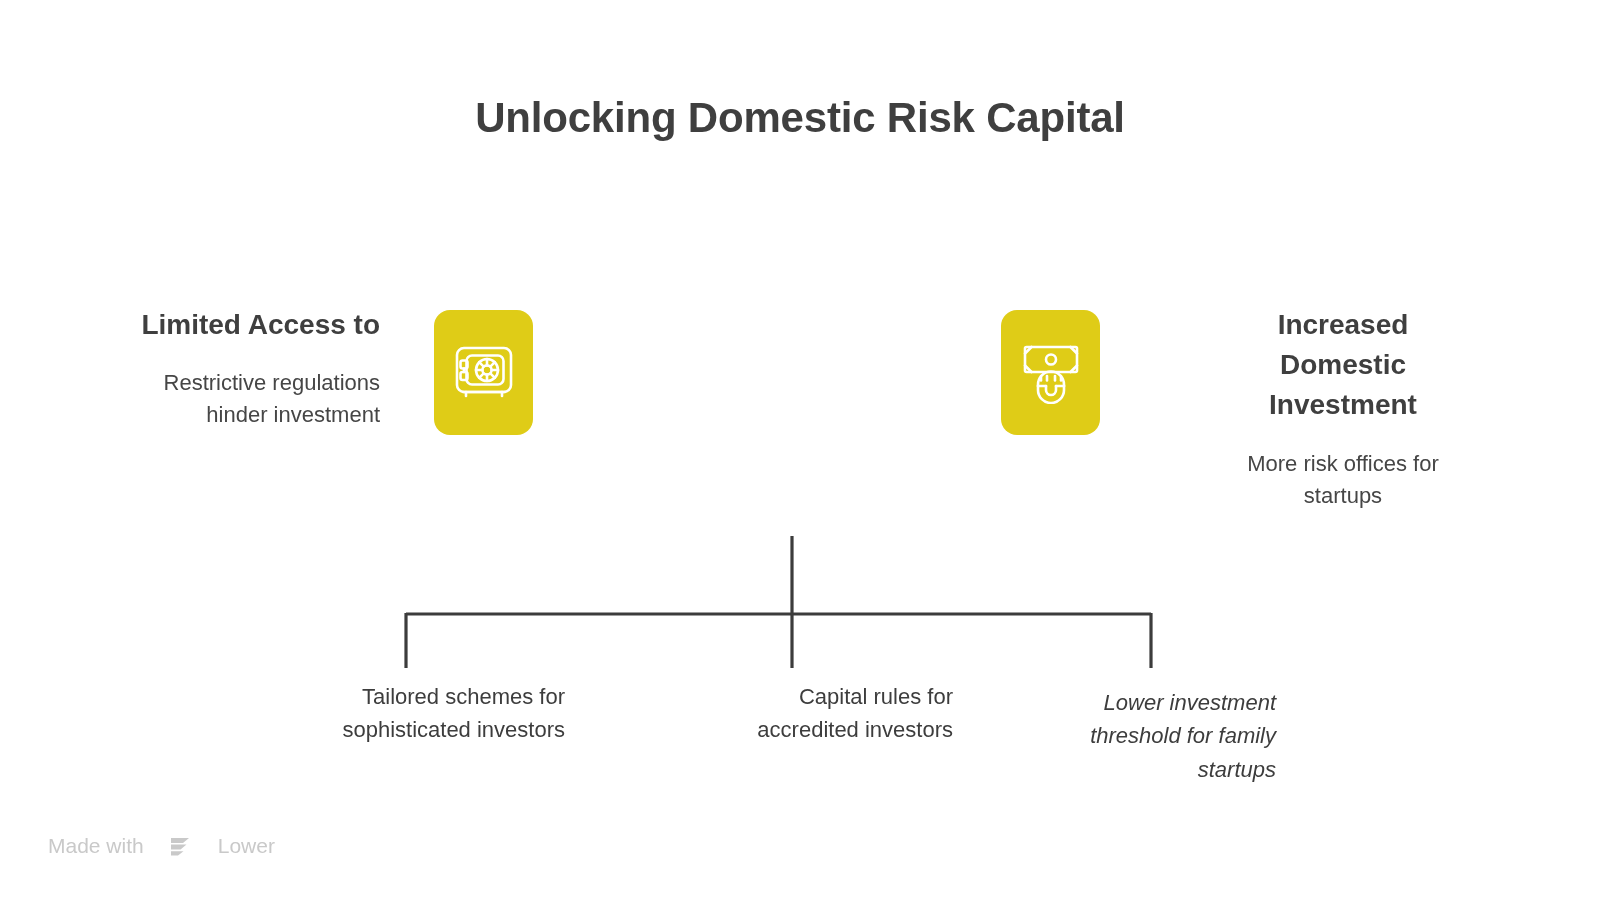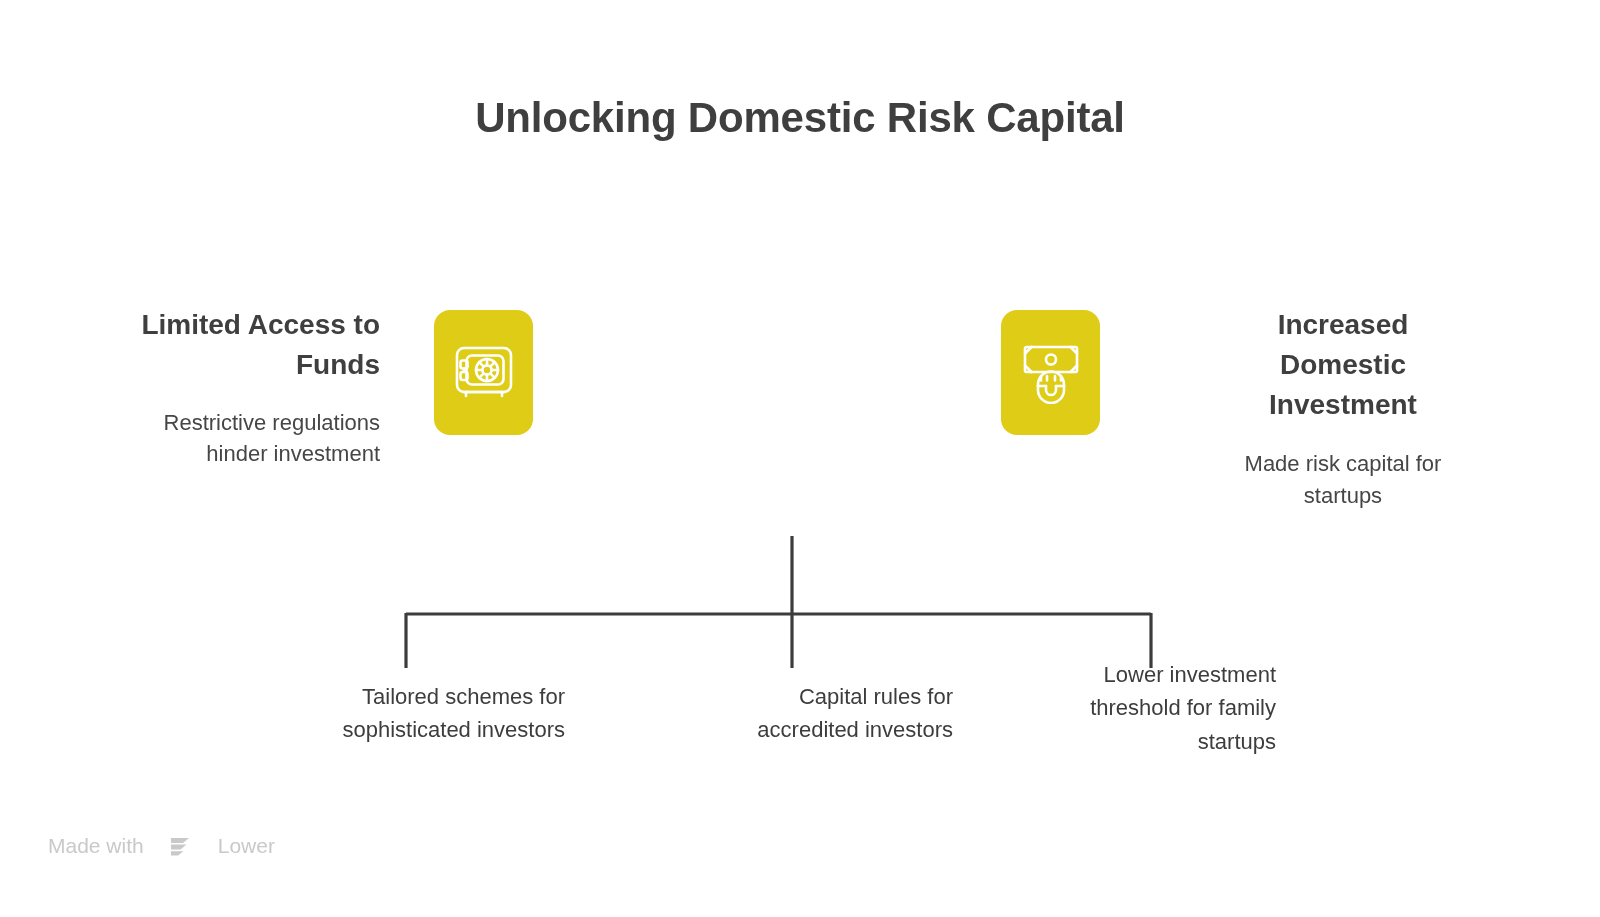--- a/index.html
+++ b/index.html
@@ -112,21 +112,21 @@
   
   .leaf {
     position: absolute;
     text-align: right;
     font-size: 22px;
     color: #3d3d3d;
     line-height: 1.52;
   }
   .leaf.l1 { left: 250px; top: 680px; width: 315px; }
   .leaf.l2 { left: 648px; top: 680px; width: 305px; }
-  .leaf.l3 { left: 1028px; top: 658px; width: 248px; }
+  .leaf.l3 { left: 1028px; top: 686px; width: 248px; font-style: italic; }
 
   
   .footer {
     position: absolute;
     left: 48px;
     top: 834px;
     display: flex;
     align-items: center;
     gap: 25px;
     color: #c9c9c9;
@@ -150,21 +150,20 @@
     <line x1="406" y1="613" x2="406" y2="668" stroke="#3c3c3c" stroke-width="3.2"></line>
 
     <line x1="792" y1="613" x2="792" y2="668" stroke="#3c3c3c" stroke-width="3.2"></line>
 
     <line x1="1151" y1="613" x2="1151" y2="668" stroke="#3c3c3c" stroke-width="3.2"></line>
   </svg>
 
   <div class="side-block left">
     <div class="side-heading">
       <div>Limited Access to</div>
-      <div>Funds</div>
     </div>
     <div class="side-body">
       <div>Restrictive regulations</div>
       <div>hinder investment</div>
     </div>
   </div>
 
   <div class="icon-tile left">
     <svg width="62" height="62" viewBox="0 0 62 62">
       <g fill="none" stroke="#ffffff" stroke-width="2.6" stroke-linecap="round" stroke-linejoin="round">
@@ -213,21 +212,21 @@
     </svg>
   </div>
 
   <div class="side-block right">
     <div class="side-heading">
       <div>Increased</div>
       <div>Domestic</div>
       <div>Investment</div>
     </div>
     <div class="side-body">
-      <div>Made risk capital for</div>
+      <div>More risk offices for</div>
       <div>startups</div>
     </div>
   </div>
 
   <div class="leaf l1">
     <div>Tailored schemes for</div>
     <div>sophisticated investors</div>
   </div>
 
   <div class="leaf l2">

